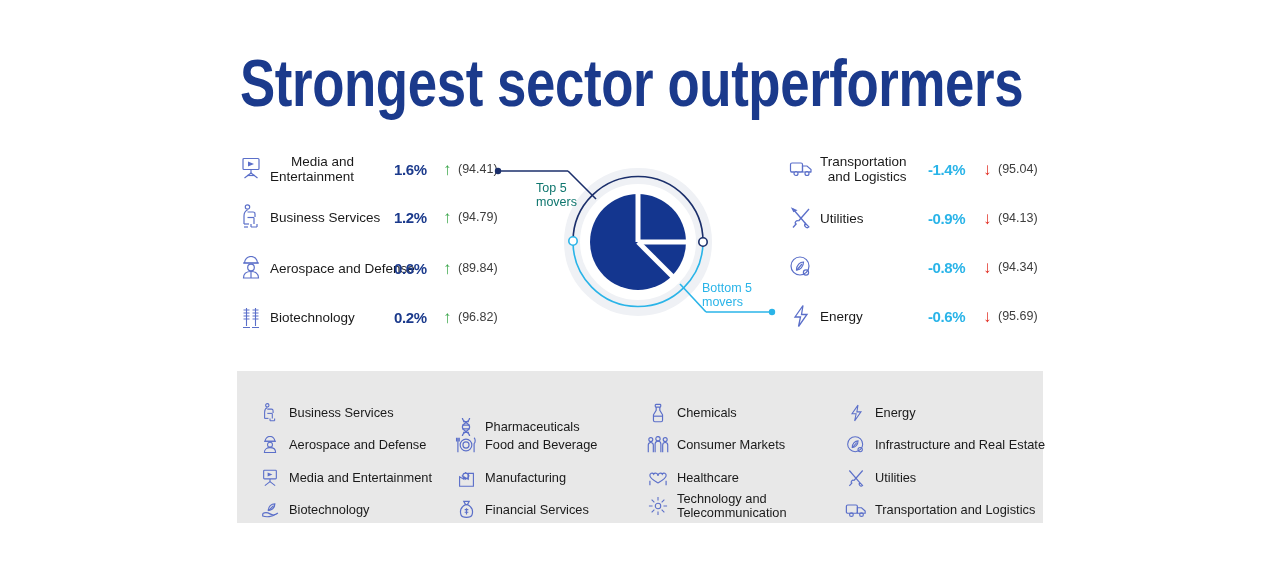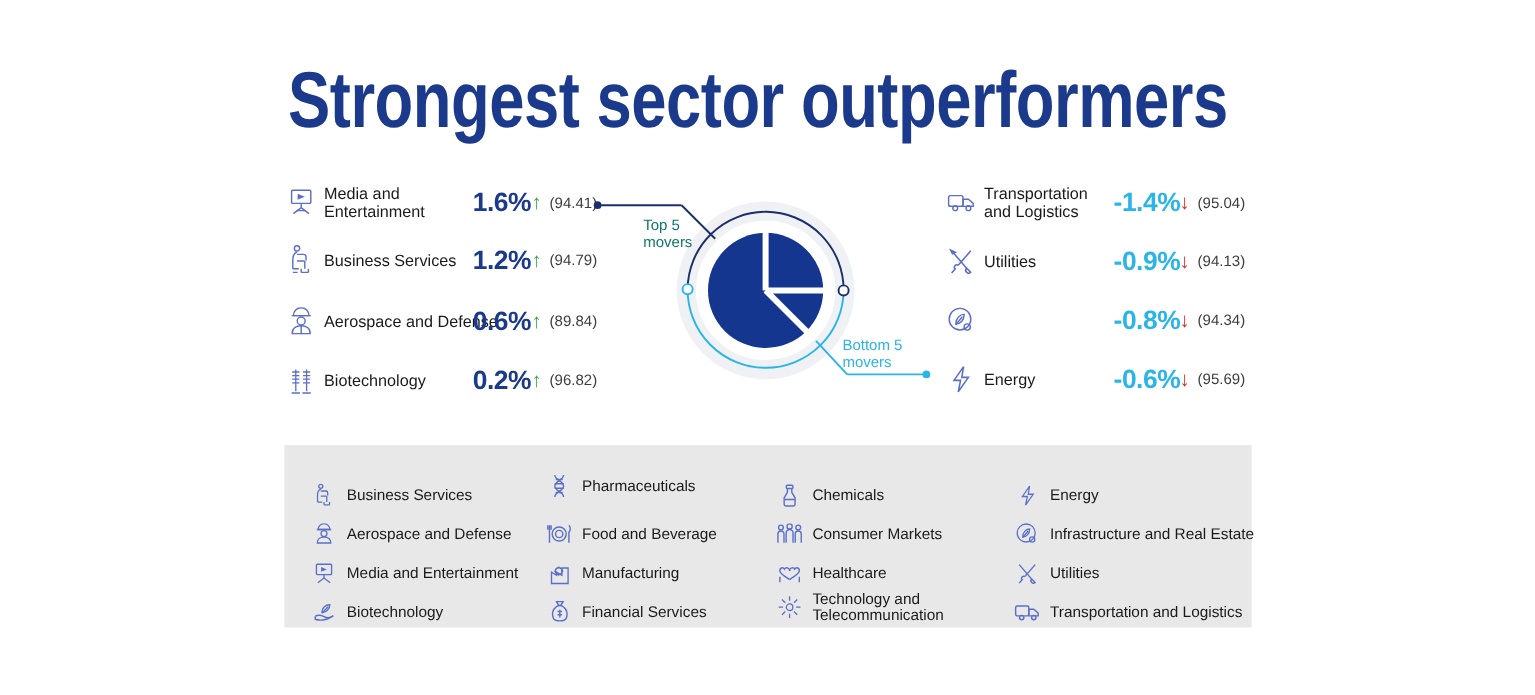--- a/index.html
+++ b/index.html
@@ -23,21 +23,21 @@
     color:#1b3a8c;
     letter-spacing:-0.5px;
     transform:scaleX(0.80);
     transform-origin:left center;
     white-space:nowrap;
     line-height:78px;
   }
 
   
   .stat-col{position:absolute;}
-  .stat-row{position:absolute;height:46px;}
+  .stat-row{position:absolute;height:46px;text-align:right;}
 
   .stat-icon{
     position:absolute;left:0;top:50%;
     transform:translateY(-50%);
     width:26px;height:30px;
     display:flex;align-items:center;justify-content:center;
   }
   .stat-icon svg{display:block;}
 
   .stat-label{
@@ -45,21 +45,21 @@
     transform:translateY(-50%);
     font-size:13.5px;
     color:#1a1a1a;
     line-height:15px;
     white-space:pre-line;
   }
 
   .stat-value{
     position:absolute;top:50%;
     transform:translateY(-50%);
-    font-size:22px;
+    font-size:15px;
     font-weight:bold;
     letter-spacing:-0.4px;
     white-space:nowrap;
   }
   .stat-value.up{color:#1b3a8c;}
   .stat-value.down{color:#2ab4e8;}
 
   .stat-arrow{
     position:absolute;top:50%;
     transform:translateY(-50%);
@@ -357,21 +357,21 @@
             <path d="M8.5 11 L14.5 5"></path>
             <path d="M2 14 C5 12.5 8 13 10.5 14.5 C13 16 17 16 19.5 13.5"></path>
             <path d="M2 14 L2 17 C6 18.5 13 18 17 15"></path>
           </svg>
         </span>
         <span class="legend-text">Biotechnology</span>
       </div>
     </div>
 
     <div class="legend-col" style="left:218px;width:200px;">
-      <div class="legend-item" style="top:0;">
+      <div class="legend-item" style="top:22px;">
         <span class="legend-icon">
           <svg width="14" height="20" viewBox="0 0 14 22" fill="none" stroke="#5b6fc9" stroke-width="1.3">
             <path d="M3 1 C3 6 11 6 11 11 C11 16 3 16 3 21"></path>
             <path d="M11 1 C11 6 3 6 3 11 C3 16 11 16 11 21"></path>
             <path d="M3.8 5 h6.4 M2.8 9 h8.4 M2.8 13 h8.4 M3.8 17 h6.4"></path>
           </svg>
         </span>
         <span class="legend-text">Pharmaceuticals</span>
       </div>
       <div class="legend-item" style="top:40px;">

